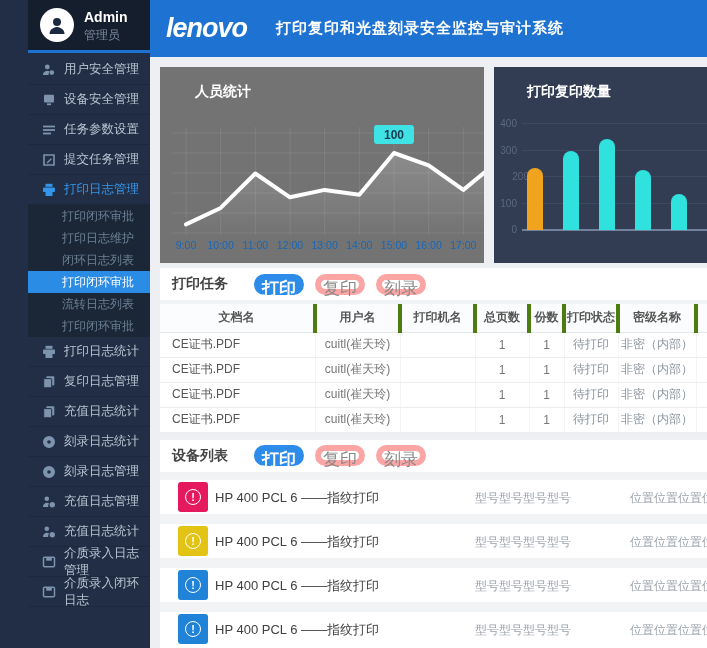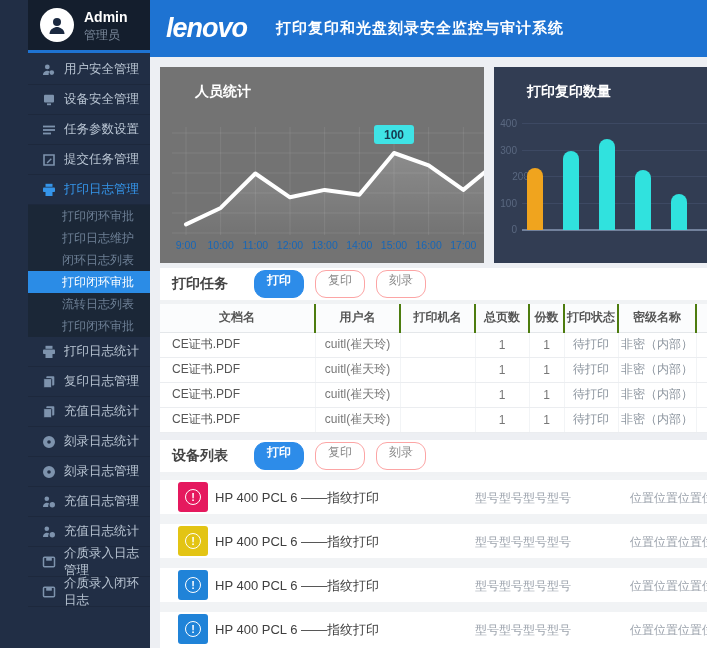--- a/index.html
+++ b/index.html
@@ -51,29 +51,29 @@
   .ytick-label { position:absolute; width:23px; text-align:right; font-size:10px; color:#5a6880; }
   .gridline { position:absolute; left:28px; right:0; height:1px; background:#3d4963; }
   .axis-line { position:absolute; left:28px; right:0; height:2px; background:#72819c; }
   .bar { position:absolute; width:16px; border-radius:8px 8px 0 0; }
 
   
   .section-panel { width:610px; margin-top:5px; }
   .panel-header { height:32px; display:flex; align-items:center; padding-left:12px; background:#fff; }
   .panel-title { font-size:14px; font-weight:600; color:#444; margin-right:26px; }
   .tabs { display:flex; gap:11px; }
-  .tab { width:50px; height:28px; line-height:18px; text-align:center; border-radius:11px;
-    font-size:12px; color:#888; background:#fff; border:1px solid #fca5a5; cursor:pointer; }
+  .tab { width:50px; height:21px; line-height:18px; text-align:center; border-radius:11px;
+    font-size:17px; color:#888; background:#fff; border:6px solid #fca5a5; cursor:pointer; }
   .tab.active { background:#2d8ce9; border-color:#2d8ce9; color:#fff; font-weight:600; }
   .panel-divider { height:4px; background:#f0f2f4; }
 
   
   table { border-collapse:collapse; width:610px; table-layout:fixed; background:#fff; }
   th { height:28px; font-size:12px; color:#555; font-weight:600; background:#fbfcfd;
-    border-bottom:1px solid #e4e7ea; border-right:2px solid #4d7c0f; }
+    border-bottom:1px solid #e4e7ea; border-right:4px solid #4d7c0f; }
   td { height:25px; font-size:12px; color:#777; text-align:center;
     border-bottom:1px solid #ebedf0; border-right:1px solid #f2f4f6; }
   td.doc-cell { text-align:left; padding-left:12px; color:#555; }
   td.muted, th.muted { color:#8b949e; }
 
   
   .device-panel { margin-top:7px; background:#fff; padding-bottom:4px; }
   .device-rows { background:#f1f3f5; padding:4px 0 0 0; }
   .device-row { position:relative; height:34px; background:#fff; margin-bottom:10px; cursor:pointer; }
   .device-row:last-child { margin-bottom:4px; }

